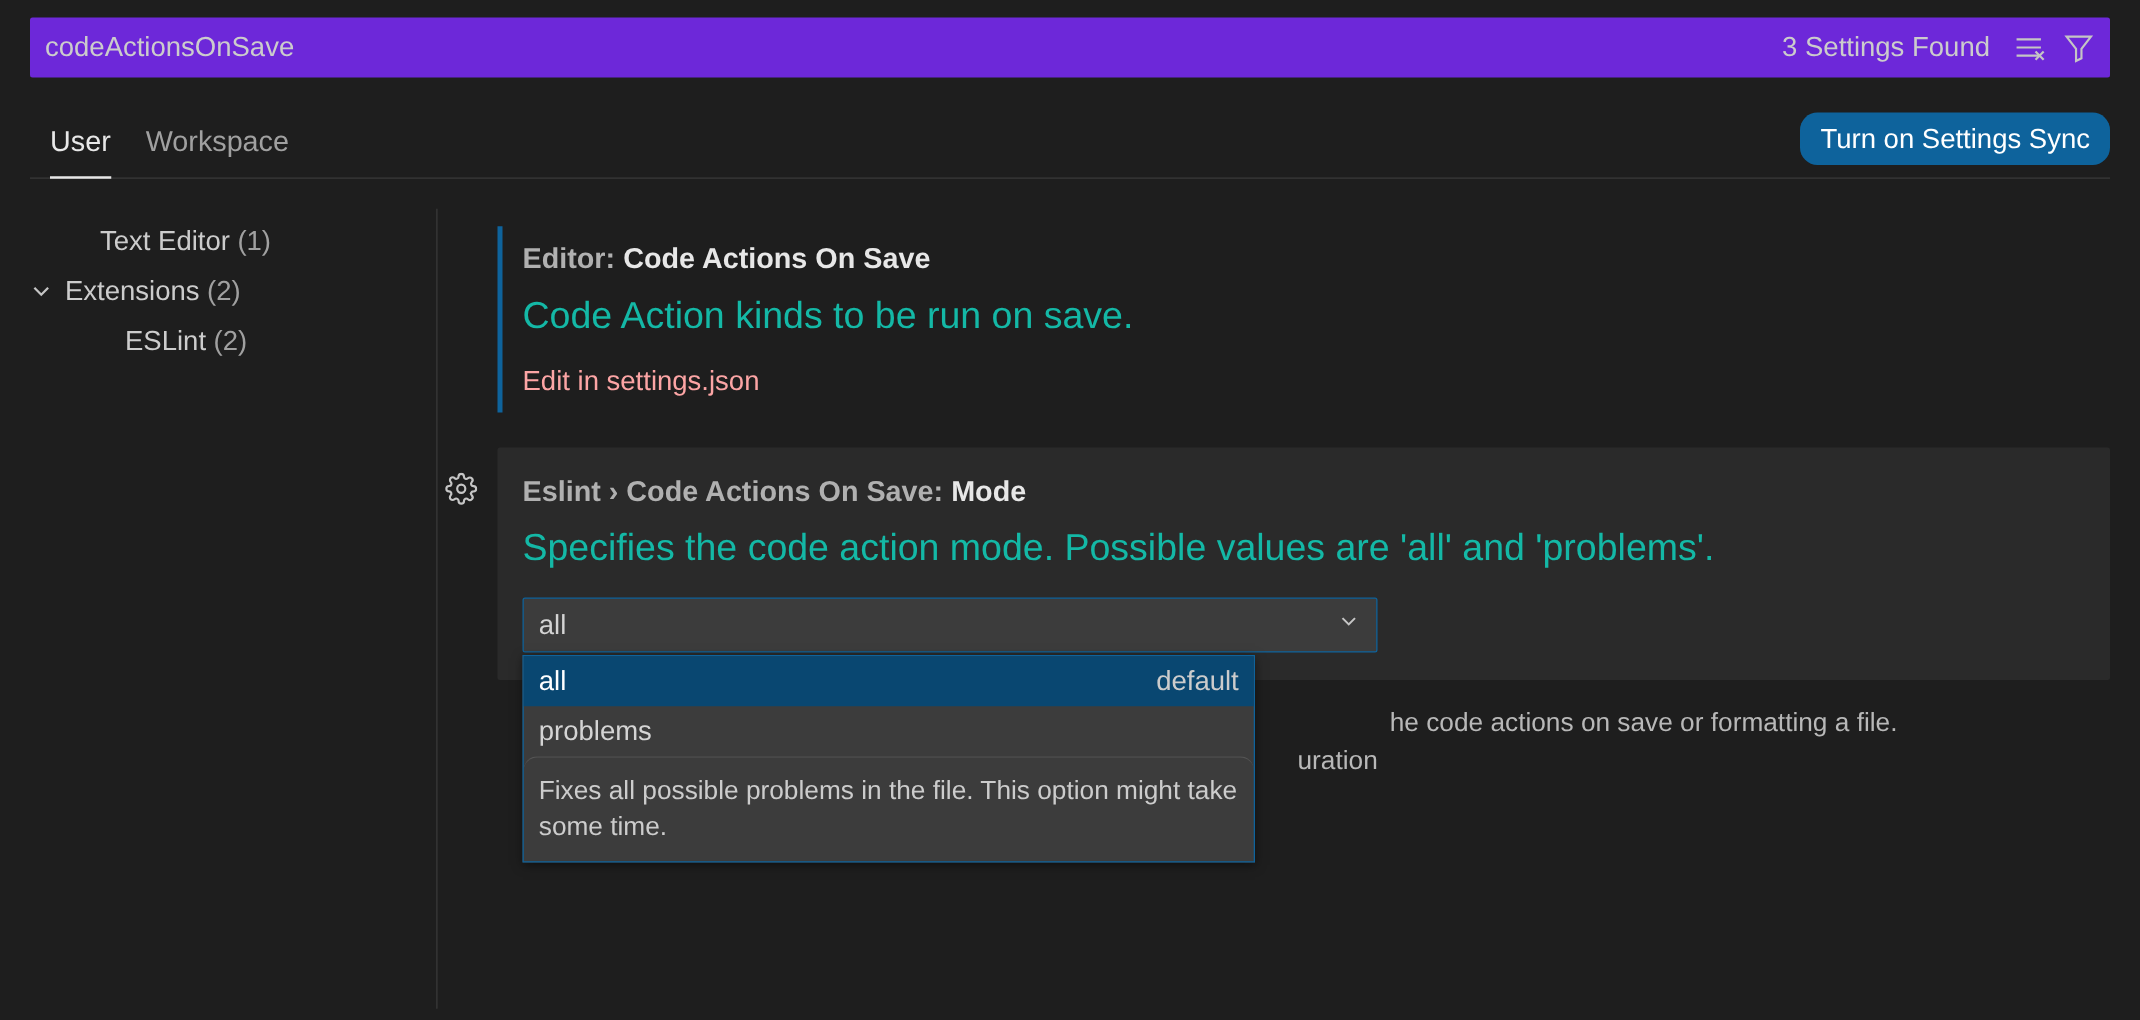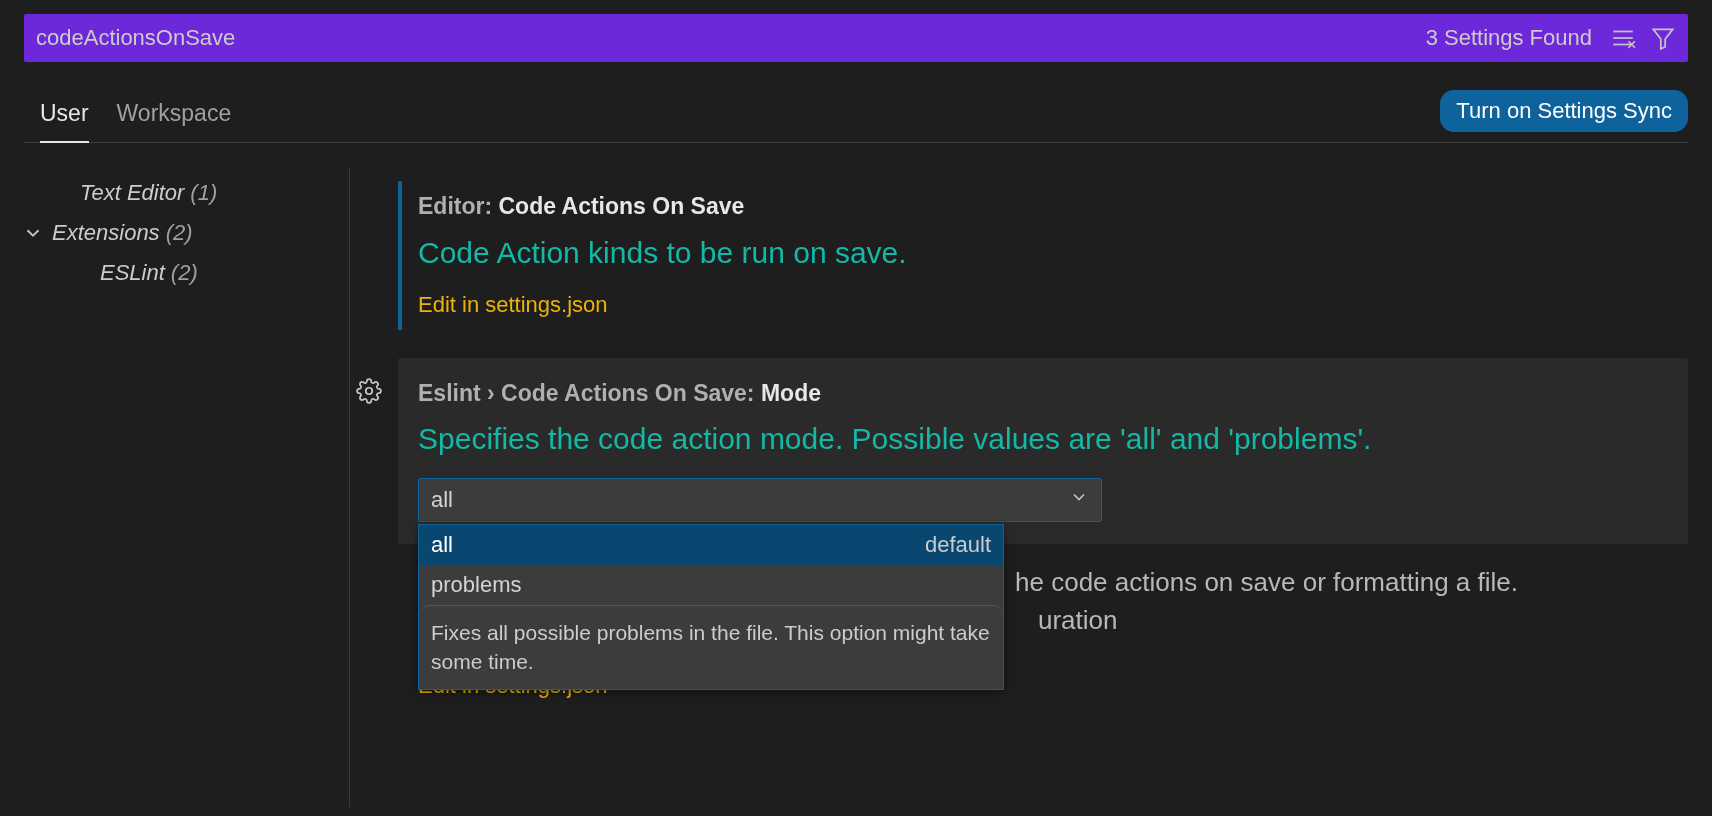--- a/index.html
+++ b/index.html
@@ -74,21 +74,20 @@
   
   .main {
     display: flex;
     margin-top: 24px;
   }
   .sidebar {
     width: 350px;
     border-right: 1px solid #3a3a3a;
     min-height: 640px;
     padding-top: 6px;
-    font-style: italic;
   }
   .sidebar-item {
     display: flex;
     align-items: center;
     height: 40px;
     color: #cccccc;
     font-size: 22px;
     cursor: pointer;
   }
   .sidebar-item.level-0 { padding-left: 80px; }
@@ -112,21 +111,21 @@
     top: 20px;
     color: #c5c5c5; cursor: pointer;
   }
   .gear svg { width: 26px; height: 26px; }
 
   .setting-title { font-size: 23px; line-height: 1.5; }
   .setting-title .category { color: #b0b0b0; font-weight: 600; }
   .setting-title .name { color: #e7e7e7; font-weight: 700; }
 
   .setting-desc { color: #14b8a6; font-size: 30px; margin-top: 8px; line-height: 1.4; }
-  .setting-link { color: #eab308; font-size: 22px; margin-top: 18px; display: inline-block; cursor: pointer; }
+  .setting-link { color: #fca5a5; font-size: 22px; margin-top: 18px; display: inline-block; cursor: pointer; }
 
   
   .dropdown {
     margin-top: 18px;
     width: 684px;
     position: relative;
   }
   .dropdown-button {
     height: 44px;
     background: #3c3c3c;
@@ -169,21 +168,21 @@
     border-top: 1px solid #555;
     padding: 12px;
     color: #cccccc;
     font-size: 21px;
     line-height: 1.4;
     border-radius: 11px;
   }
 
   .behind-text {
     color: #b8b8b8;
-    font-size: 26px;
+    font-size: 21px;
     line-height: 1.45;
     margin-left: 68px;
     margin-top: 20px;
   }
 </style>
 </head>
 <body>
 
 <div class="search-bar">
   <input class="search-input" type="text" value="codeActionsOnSave" style="">

